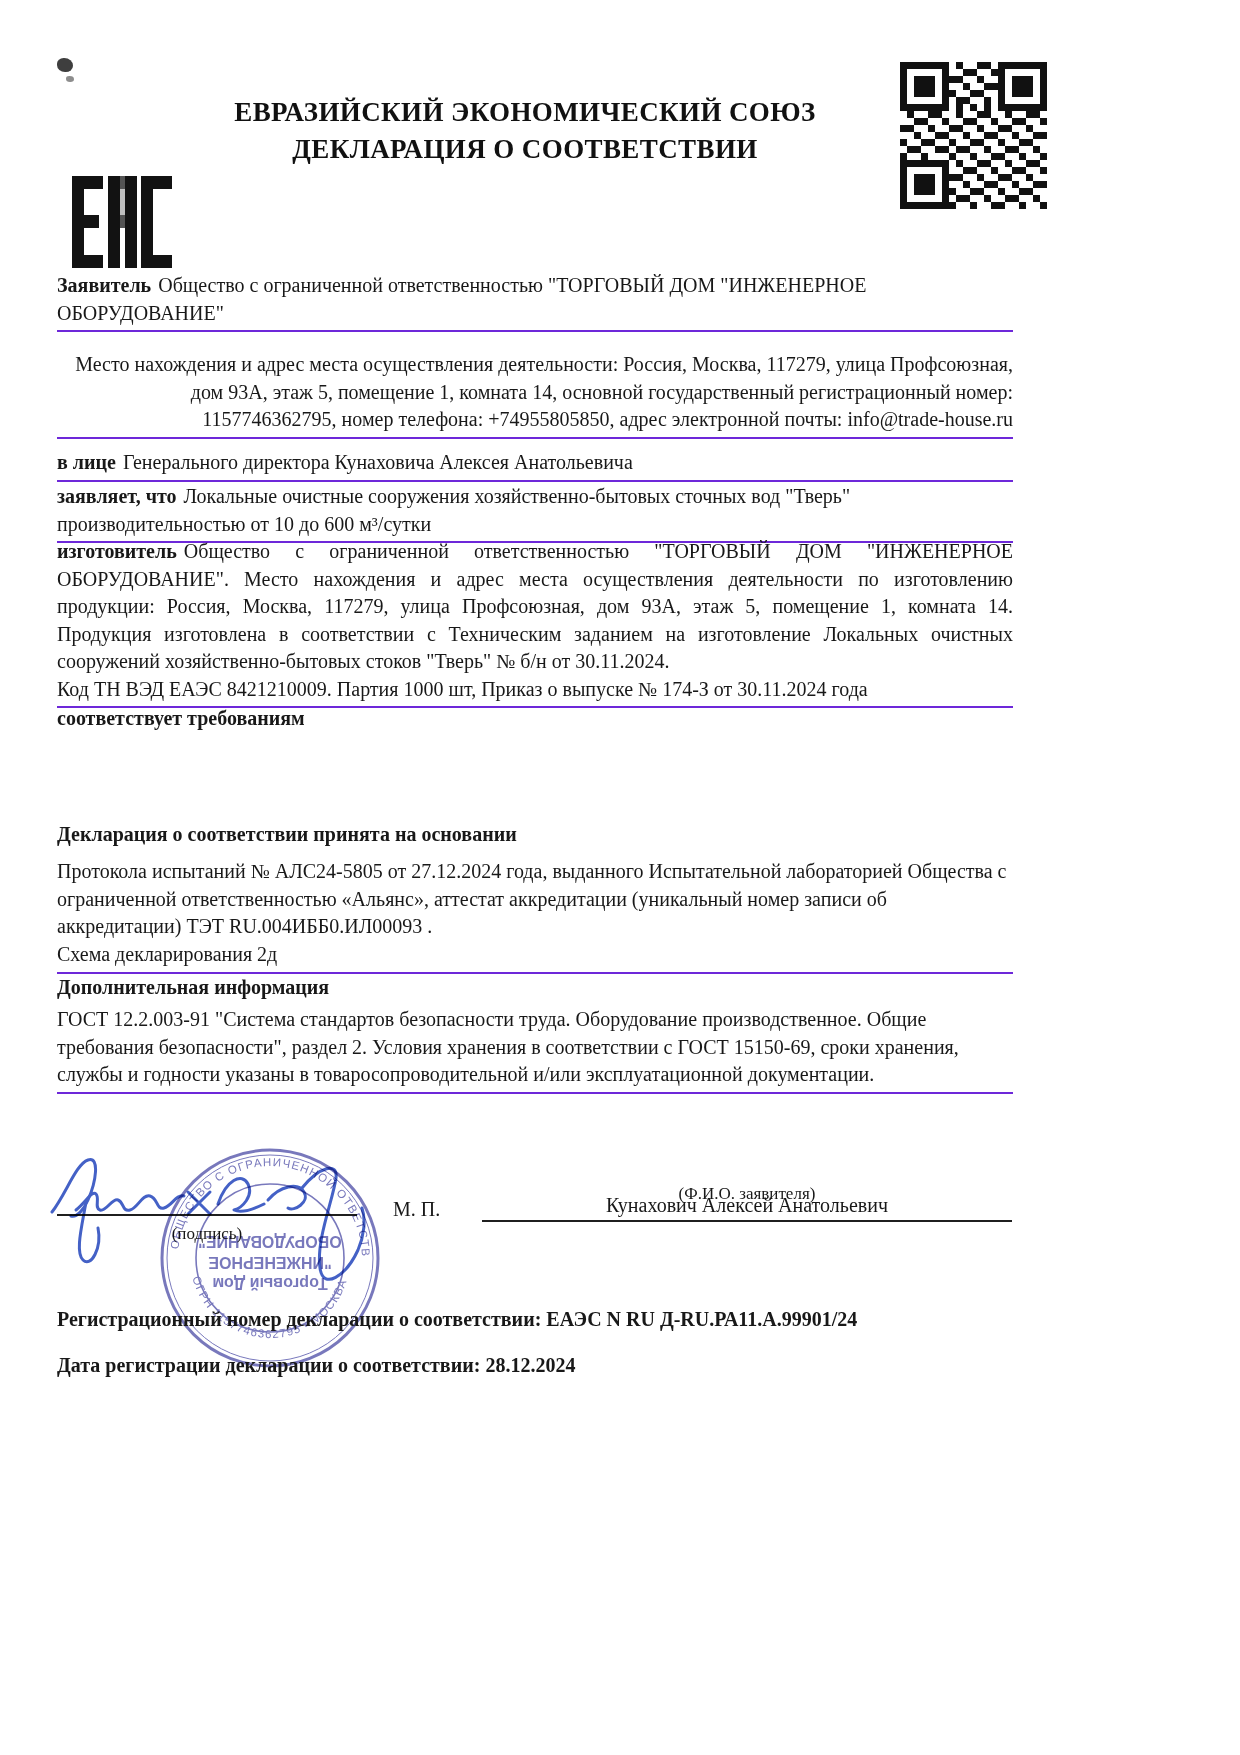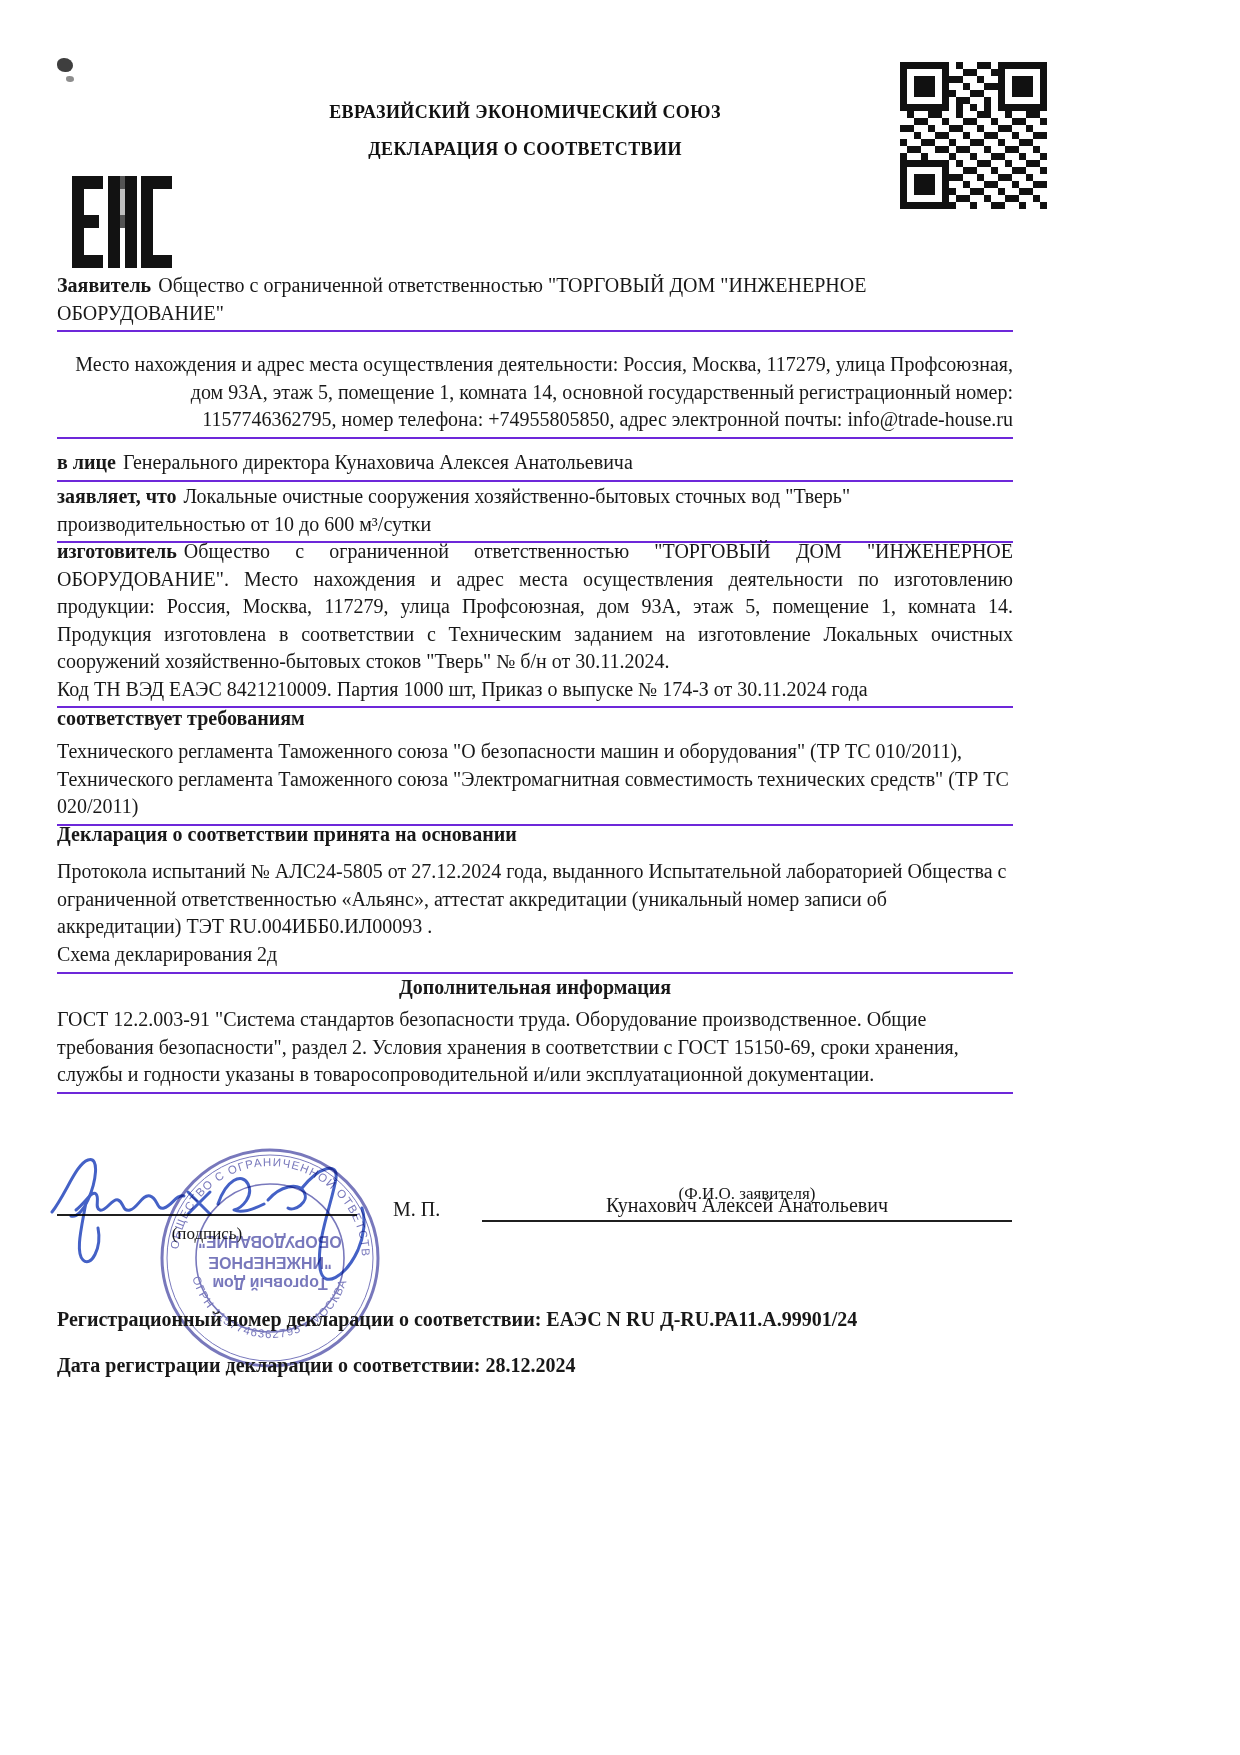--- a/index.html
+++ b/index.html
@@ -4,21 +4,21 @@
 <style>
   * { margin:0; padding:0; box-sizing:border-box; }
   html,body { background:#e8e8e8; }
   .page{
     position:relative; width:1240px; height:1755px; background:#ffffff;
     font-family:"Liberation Serif", serif; color:#181818; overflow:hidden;
     margin:0 auto;
   }
   .title{
     position:absolute; left:120px; top:94px; width:810px; text-align:center;
-    font-weight:bold; font-size:18px; line-height:37px; letter-spacing:.4px;
+    font-weight:bold; font-size:27px; line-height:37px; letter-spacing:.4px;
     color:#111;
   }
   .sec{ position:absolute; left:57px; width:956px; font-size:20px; line-height:27.5px; }
   .rule{ border-bottom:2px solid #6d28d9; padding-bottom:3px; }
   b.lbl{ font-weight:bold; margin-right:7px; }
   .bold{ font-weight:bold; }
   .just{ text-align:justify; }
   .caption{ font-size:17px; }
   .sigline{ position:absolute; border-top:2px solid #1f1f1f; }
   .center{ text-align:center; }
@@ -309,35 +309,32 @@
   </div>
 
   <div class="sec rule" style="top:538px;">
     <p class="just"><b class="lbl">изготовитель</b><span>Общество с ограниченной ответственностью "ТОРГОВЫЙ ДОМ "ИНЖЕНЕРНОЕ ОБОРУДОВАНИЕ". Место нахождения и адрес места осуществления деятельности по изготовлению продукции: Россия, Москва, 117279, улица Профсоюзная, дом 93А, этаж 5, помещение 1, комната 14. Продукция изготовлена в соответствии с Техническим заданием на изготовление Локальных очистных сооружений хозяйственно-бытовых стоков "Тверь" № б/н от 30.11.2024.</span></p>
     <p>Код ТН ВЭД ЕАЭС 8421210009. Партия 1000 шт, Приказ о выпуске № 174-З от 30.11.2024 года</p>
   </div>
 
   <div class="sec" style="top:705px;">
     <p class="bold">соответствует требованиям</p>
   </div>
-  <div class="sec rule" style="top:738px;">
-    <p>Технического регламента Таможенного союза "О безопасности машин и оборудования" (ТР ТС 010/2011), Технического регламента Таможенного союза "Электромагнитная совместимость технических средств" (ТР ТС 020/2011)</p>
-  </div>
 
   <div class="sec" style="top:821px;">
     <p class="bold">Декларация о соответствии принята на основании</p>
   </div>
   <div class="sec" style="top:858px;">
     <p>Протокола испытаний № АЛС24-5805 от 27.12.2024 года, выданного Испытательной лабораторией Общества с ограниченной ответственностью «Альянс», аттестат аккредитации (уникальный номер записи об аккредитации)  ТЭТ RU.004ИББ0.ИЛ00093 .</p>
   </div>
   <div class="sec rule" style="top:941px;">
     <p>Схема декларирования 2д</p>
   </div>
 
-  <div class="sec" style="top:974px;text-align:center;">
+  <div class="sec" style="top:974px;">
     <p class="bold">Дополнительная информация</p>
   </div>
   <div class="sec rule" style="top:1006px;">
     <p>ГОСТ 12.2.003-91 "Система стандартов безопасности труда. Оборудование производственное. Общие требования безопасности", раздел 2. Условия хранения в соответствии с ГОСТ 15150-69, сроки хранения, службы и годности указаны в товаросопроводительной и/или эксплуатационной документации.</p>
   </div>
 
 
   <div class="sigline" style="left:57px; top:1214px; width:300px;"></div>
   <div class="sec caption center" style="top:1220px; left:57px; width:300px;">
     <span>(подпись)</span>

